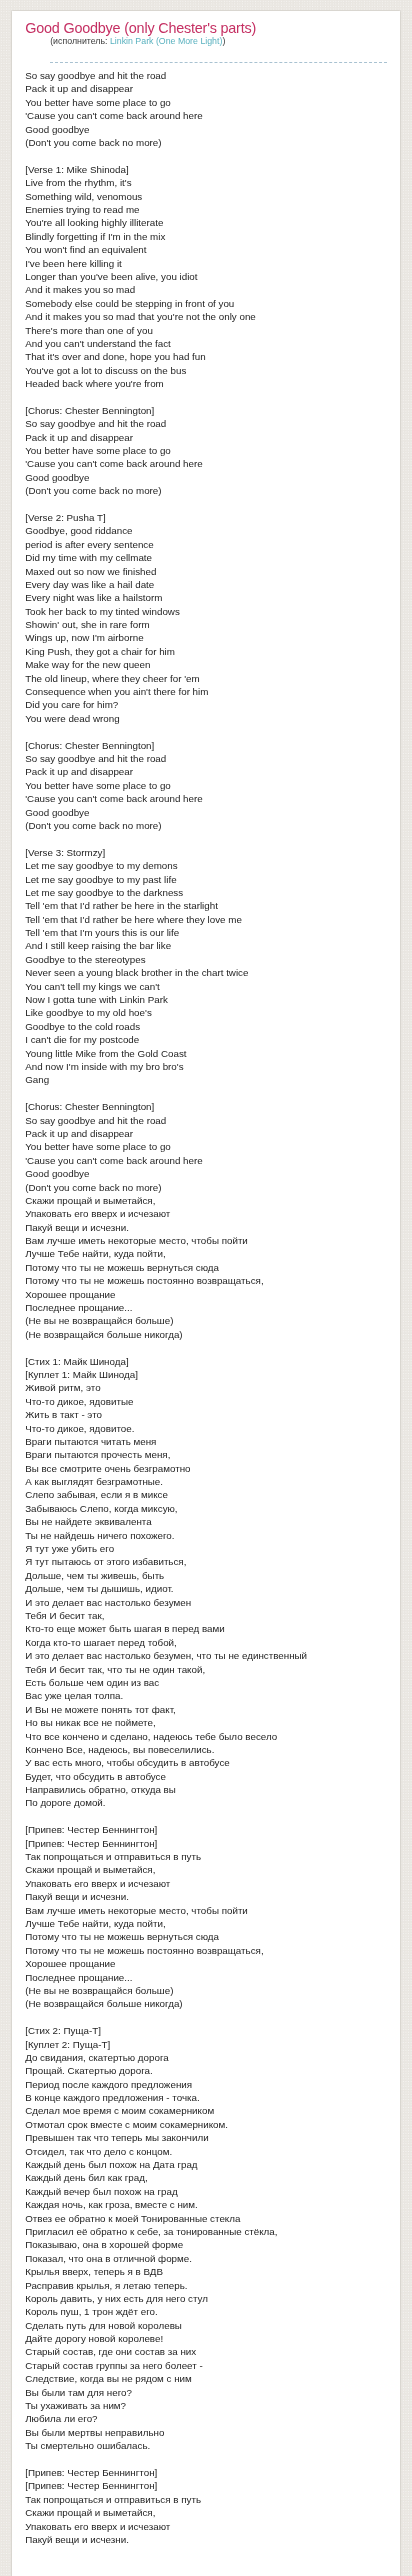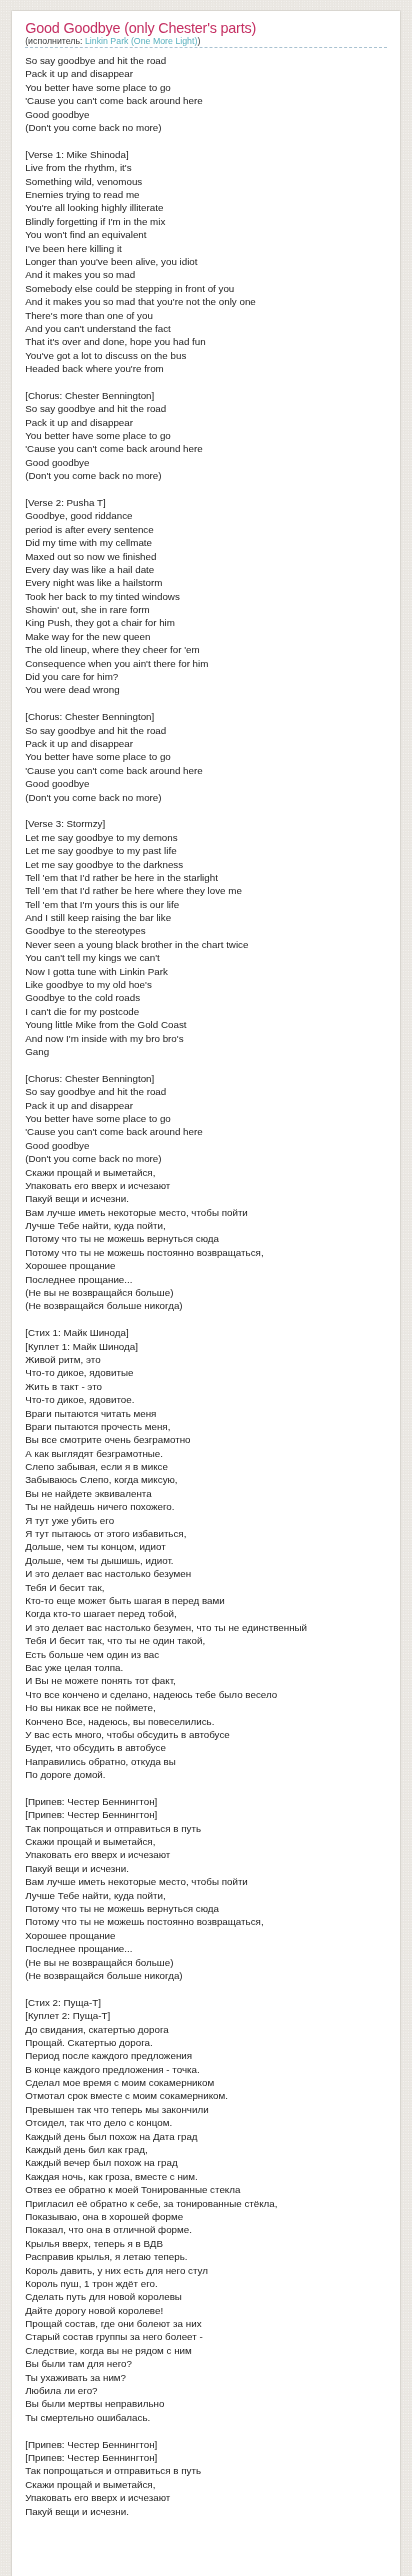--- a/index.html
+++ b/index.html
@@ -36,22 +36,23 @@
     font-size: 14.4px;
     line-height: 15.5px;
     letter-spacing: -0.2px;
     color: var(--title-color, #c53063);
     white-space: nowrap;
   }
   .artist-line {
     font-size: 8.8px;
     line-height: 10.3px;
     color: #3a3a3a;
-    padding-bottom: 1px;
+    padding-bottom: 16px;
     border-bottom: 0.5px dashed var(--divider-color, #a9c2d1);
+    margin-left: 25px;
   }
   .artist-link {
     color: var(--link-color, #58b1bf);
     text-decoration: none;
     cursor: pointer;
   }
   .lyrics {
     margin-top: 5.7px;
     font-size: 9.8px;
     color: #242424;
@@ -108,20 +109,21 @@
       <div class="lyric-line">&nbsp;</div>
       <div class="lyric-line">[Verse 2: Pusha T]</div>
       <div class="lyric-line">Goodbye, good riddance</div>
       <div class="lyric-line">period is after every sentence</div>
       <div class="lyric-line">Did my time with my cellmate</div>
       <div class="lyric-line">Maxed out so now we finished</div>
       <div class="lyric-line">Every day was like a hail date</div>
       <div class="lyric-line">Every night was like a hailstorm</div>
       <div class="lyric-line">Took her back to my tinted windows</div>
       <div class="lyric-line">Showin' out, she in rare form</div>
+      <div class="lyric-line">Wings up, now I'm airborne</div>
       <div class="lyric-line">King Push, they got a chair for him</div>
       <div class="lyric-line">Make way for the new queen</div>
       <div class="lyric-line">The old lineup, where they cheer for 'em</div>
       <div class="lyric-line">Consequence when you ain't there for him</div>
       <div class="lyric-line">Did you care for him?</div>
       <div class="lyric-line">You were dead wrong</div>
       <div class="lyric-line">&nbsp;</div>
       <div class="lyric-line">[Chorus: Chester Bennington]</div>
       <div class="lyric-line">So say goodbye and hit the road</div>
       <div class="lyric-line">Pack it up and disappear</div>
@@ -177,33 +179,33 @@
       <div class="lyric-line">Враги пытаются читать меня</div>
       <div class="lyric-line">Враги пытаются прочесть меня,</div>
       <div class="lyric-line">Вы все смотрите очень безграмотно</div>
       <div class="lyric-line">А как выглядят безграмотные.</div>
       <div class="lyric-line">Слепо забывая, если я в миксе</div>
       <div class="lyric-line">Забываюсь Слепо, когда миксую,</div>
       <div class="lyric-line">Вы не найдете эквивалента</div>
       <div class="lyric-line">Ты не найдешь ничего похожего.</div>
       <div class="lyric-line">Я тут уже убить его</div>
       <div class="lyric-line">Я тут пытаюсь от этого избавиться,</div>
-      <div class="lyric-line">Дольше, чем ты концом, идиот</div>
+      <div class="lyric-line">Дольше, чем ты живешь, быть</div>
       <div class="lyric-line">Дольше, чем ты дышишь, идиот.</div>
       <div class="lyric-line">И это делает вас настолько безумен</div>
       <div class="lyric-line">Тебя И бесит так,</div>
       <div class="lyric-line">Кто-то еще может быть шагая в перед вами</div>
       <div class="lyric-line">Когда кто-то шагает перед тобой,</div>
       <div class="lyric-line">И это делает вас настолько безумен, что ты не единственный</div>
       <div class="lyric-line">Тебя И бесит так, что ты не один такой,</div>
       <div class="lyric-line">Есть больше чем один из вас</div>
       <div class="lyric-line">Вас уже целая толпа.</div>
       <div class="lyric-line">И Вы не можете понять тот факт,</div>
+      <div class="lyric-line">Но вы никак все не поймете,</div>
       <div class="lyric-line">Что все кончено и сделано, надеюсь тебе было весело</div>
-      <div class="lyric-line">Но вы никак все не поймете,</div>
       <div class="lyric-line">Кончено Все, надеюсь, вы повеселились.</div>
       <div class="lyric-line">У вас есть много, чтобы обсудить в автобусе</div>
       <div class="lyric-line">Будет, что обсудить в автобусе</div>
       <div class="lyric-line">Направились обратно, откуда вы</div>
       <div class="lyric-line">По дороге домой.</div>
       <div class="lyric-line">&nbsp;</div>
       <div class="lyric-line">[Припев: Честер Беннингтон]</div>
       <div class="lyric-line">[Припев: Честер Беннингтон]</div>
       <div class="lyric-line">Так попрощаться и отправиться в путь</div>
       <div class="lyric-line">Скажи прощай и выметайся,</div>
@@ -235,21 +237,21 @@
       <div class="lyric-line">Отвез ее обратно к моей Тонированные стекла</div>
       <div class="lyric-line">Пригласил её обратно к себе, за тонированные стёкла,</div>
       <div class="lyric-line">Показываю, она в хорошей форме</div>
       <div class="lyric-line">Показал, что она в отличной форме.</div>
       <div class="lyric-line">Крылья вверх, теперь я в ВДВ</div>
       <div class="lyric-line">Расправив крылья, я летаю теперь.</div>
       <div class="lyric-line">Король давить, у них есть для него стул</div>
       <div class="lyric-line">Король пуш, 1 трон ждёт его.</div>
       <div class="lyric-line">Сделать путь для новой королевы</div>
       <div class="lyric-line">Дайте дорогу новой королеве!</div>
-      <div class="lyric-line">Прощай состав, где они болеют за них</div>
+      <div class="lyric-line">Старый состав, где они состав за них</div>
       <div class="lyric-line">Старый состав группы за него болеет -</div>
       <div class="lyric-line">Следствие, когда вы не рядом с ним</div>
       <div class="lyric-line">Вы были там для него?</div>
       <div class="lyric-line">Ты ухаживать за ним?</div>
       <div class="lyric-line">Любила ли его?</div>
       <div class="lyric-line">Вы были мертвы неправильно</div>
       <div class="lyric-line">Ты смертельно ошибалась.</div>
       <div class="lyric-line">&nbsp;</div>
       <div class="lyric-line">[Припев: Честер Беннингтон]</div>
       <div class="lyric-line">[Припев: Честер Беннингтон]</div>

